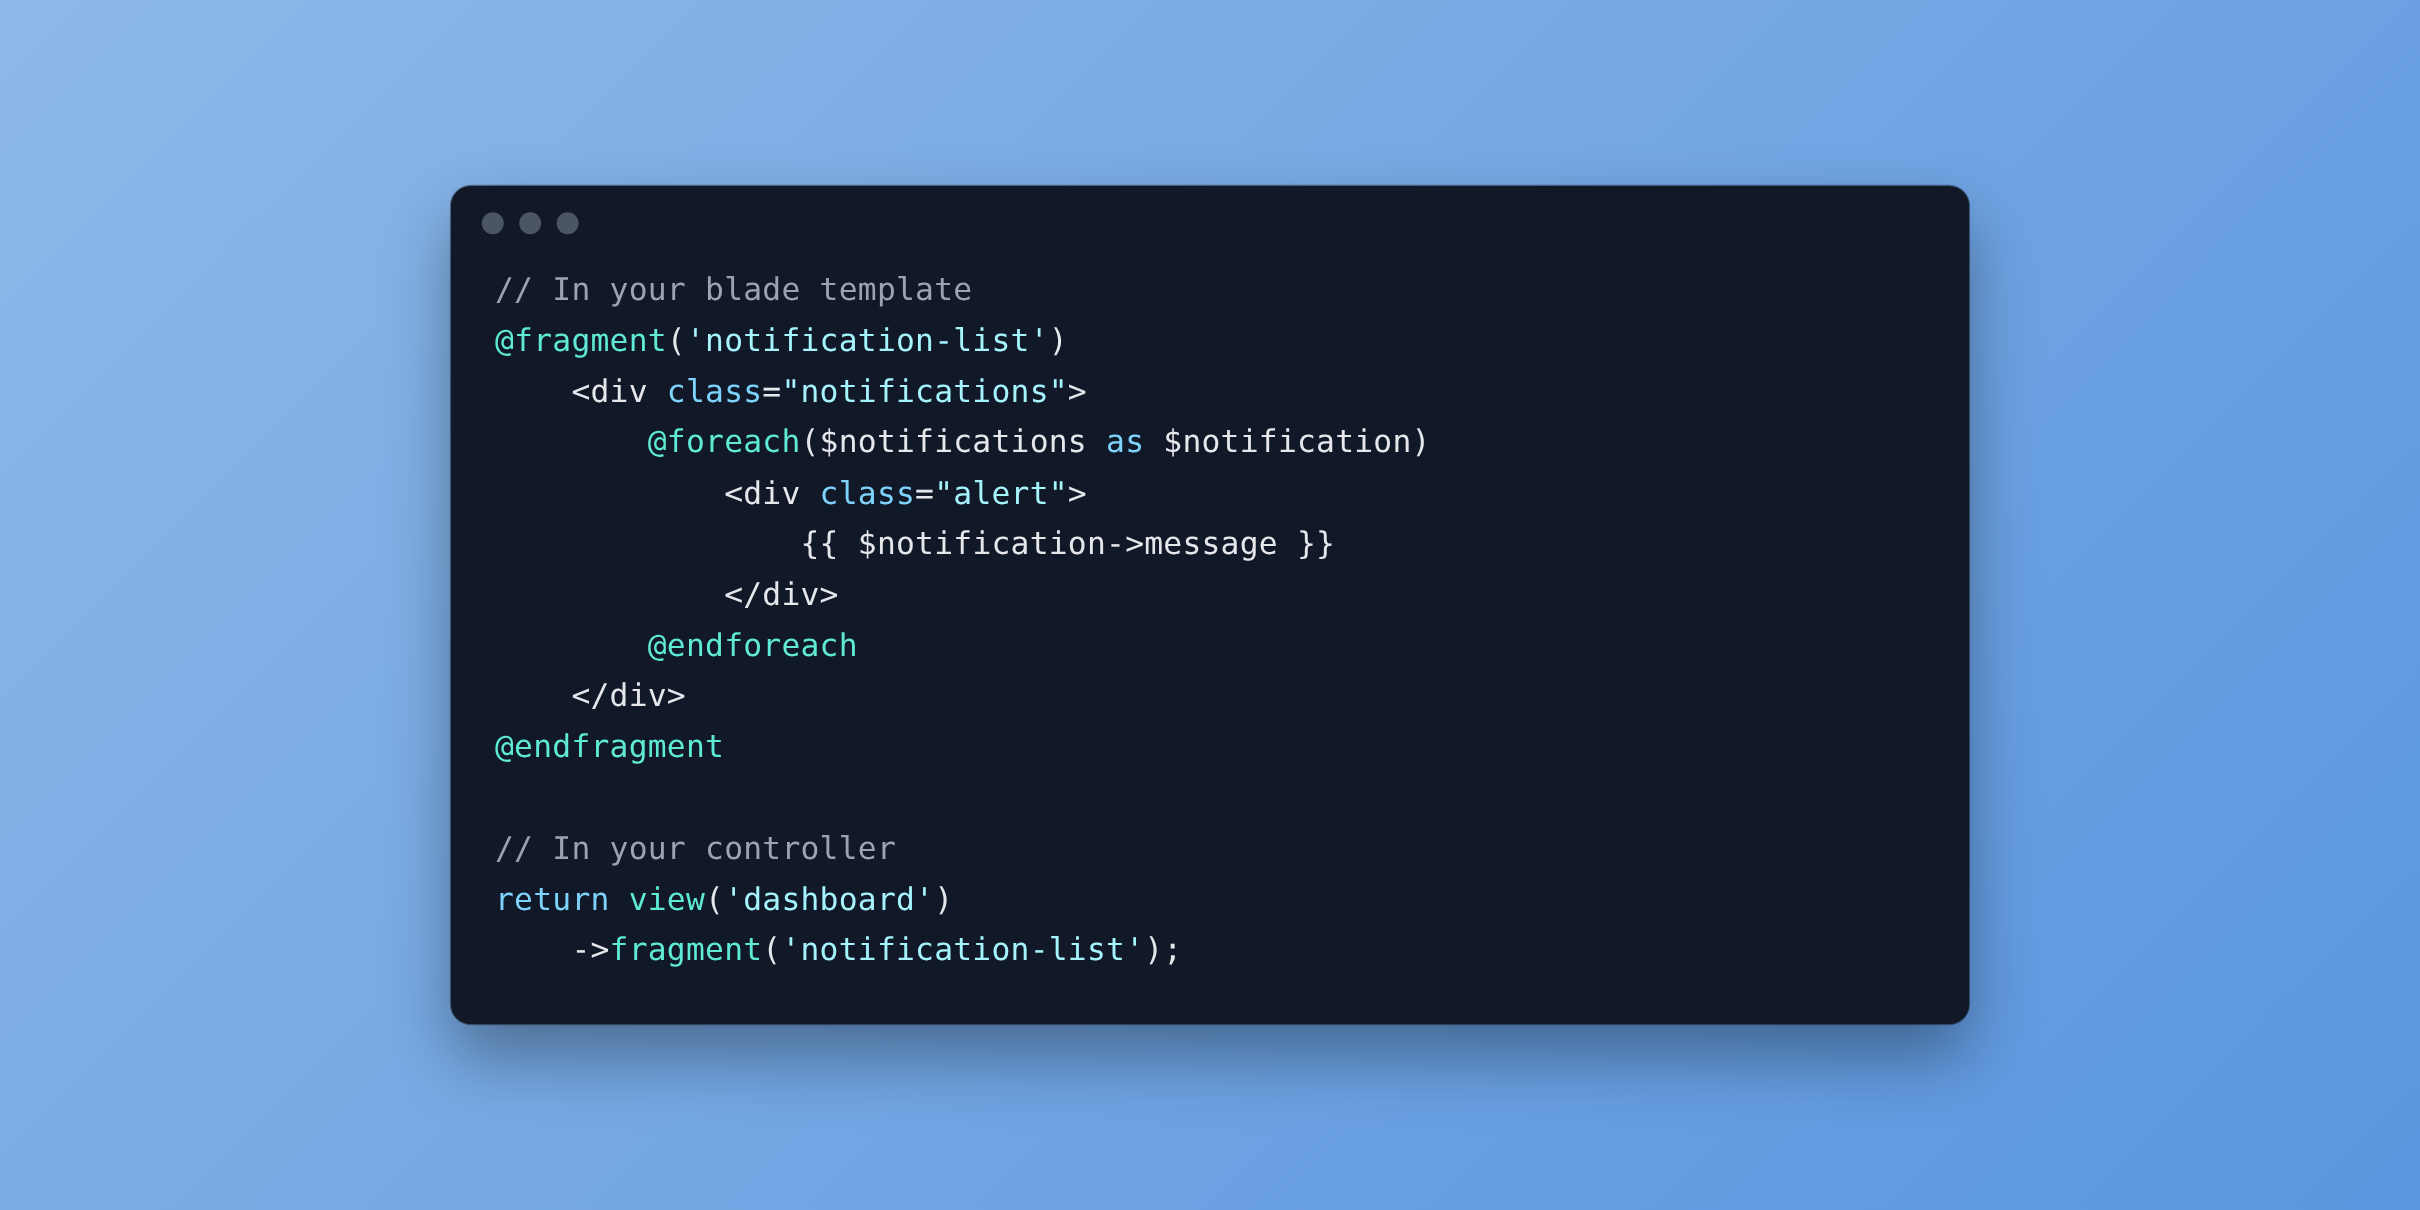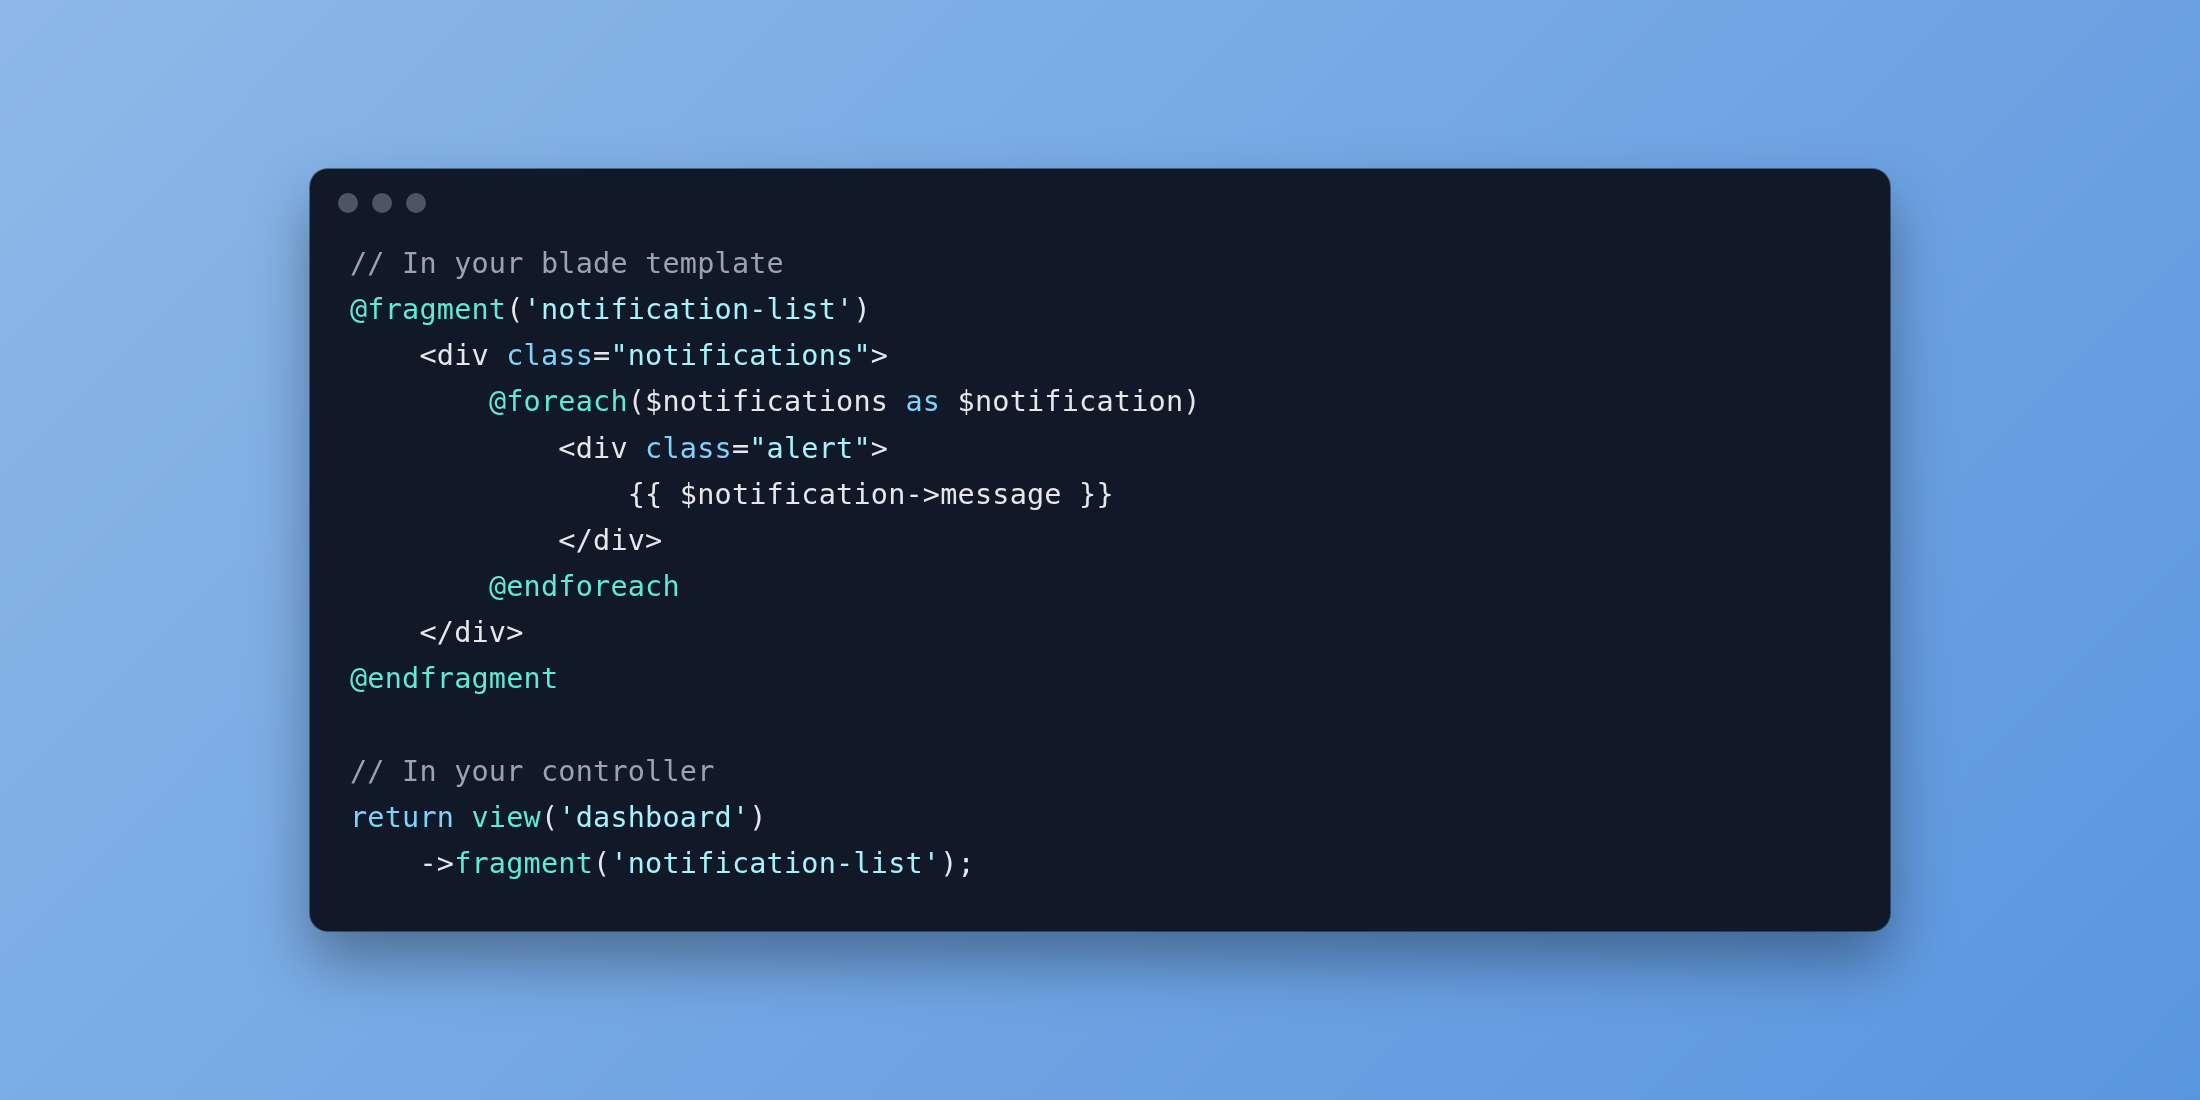--- a/index.html
+++ b/index.html
@@ -7,21 +7,21 @@
   body {
     width: 2200px;
     height: 1100px;
     background: linear-gradient(135deg, #8db8e8 0%, #5a96df 100%);
     display: flex;
     align-items: center;
     justify-content: center;
     font-family: ui-monospace, 'SF Mono', Menlo, Consolas, monospace;
   }
   .window {
-    width: 1580px;
+    width: 1380px;
     background: #111827;
     border-radius: 18px;
     box-shadow: 0 30px 60px rgba(0,0,0,0.35), 0 0 0 1px rgba(0,0,0,0.4);
     overflow: hidden;
   }
   .titlebar {
     padding: 24px 28px 8px 28px;
     display: flex;
     gap: 14px;
   }

